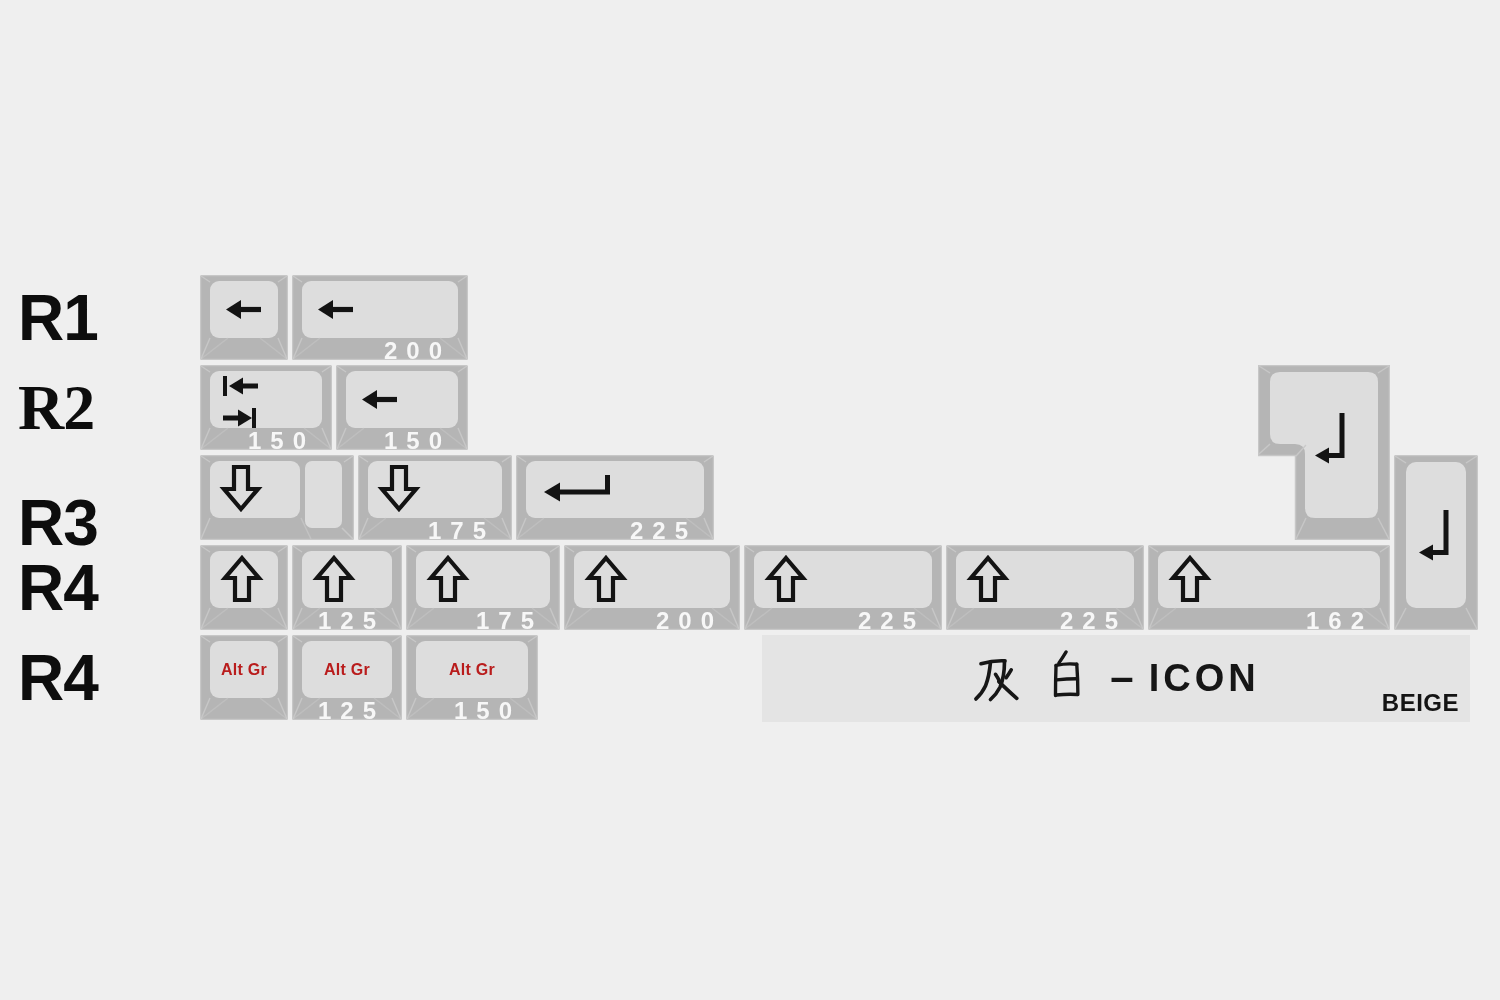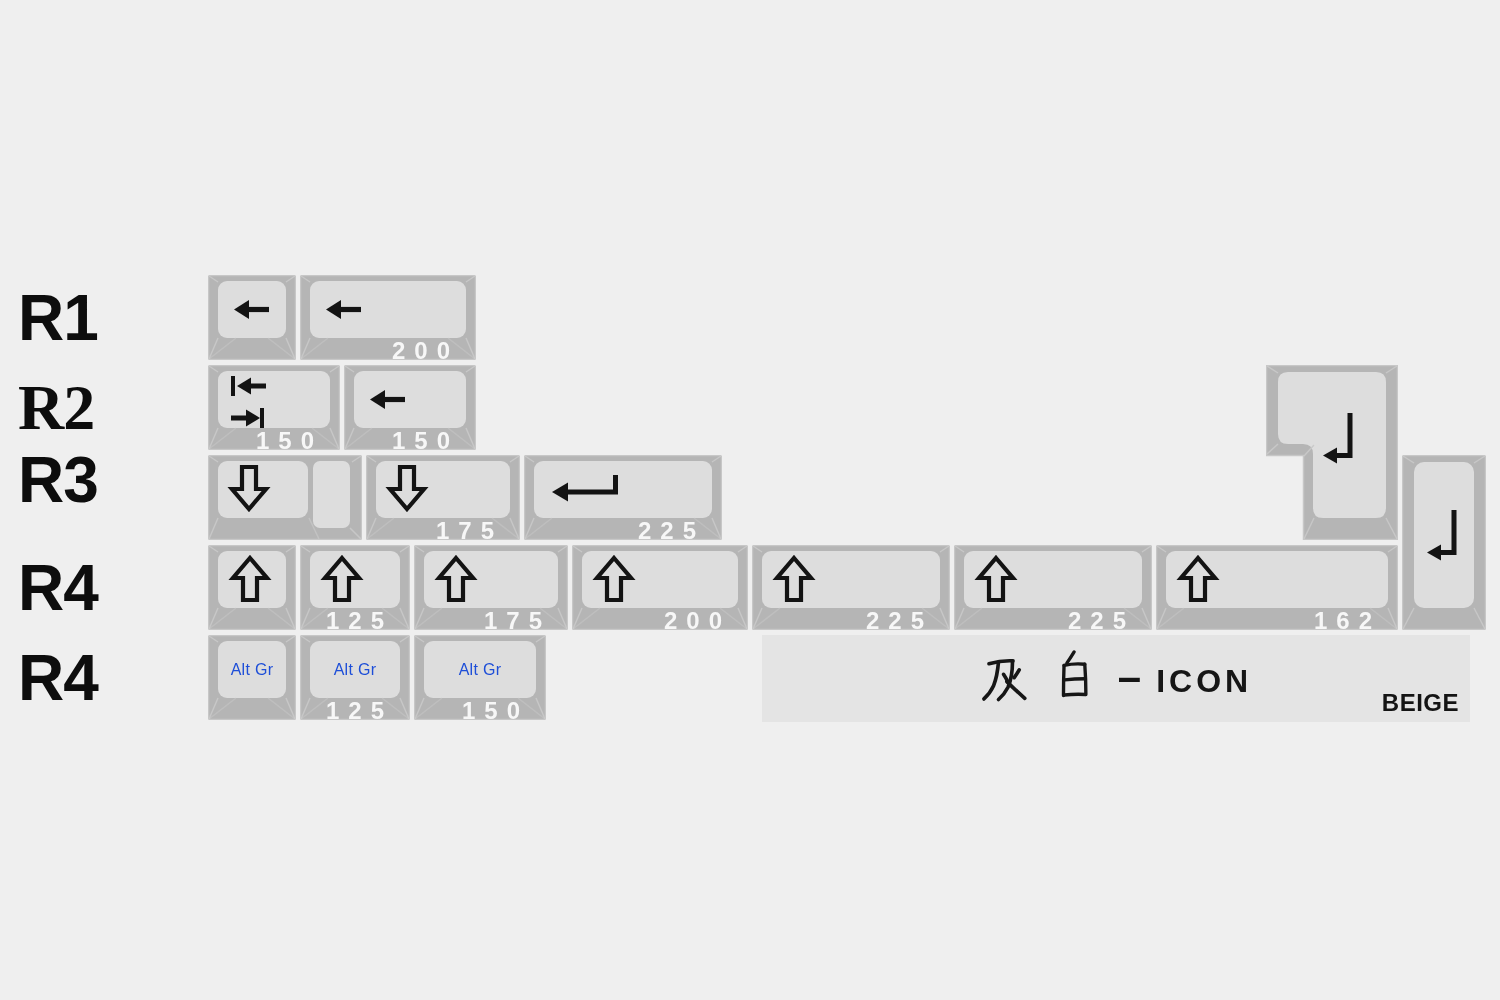--- a/index.html
+++ b/index.html
@@ -1,31 +1,31 @@
 <!DOCTYPE html>
 <html><head>
 <meta charset="utf-8">
 <style>
   html,body{margin:0;padding:0;background:#efefef;}
   .canvas{position:relative;width:1500px;height:892px;background:#efefef;overflow:hidden;
           font-family:"Liberation Sans",sans-serif;}
-  .key{position:absolute;margin-left:8px;}
+  .key{position:absolute;}
   .key svg{position:absolute;left:0;top:0;display:block;}
   .size-label{position:absolute;right:17px;bottom:-3px;line-height:1;
               font-size:24px;font-weight:bold;letter-spacing:9px;color:#f7f7f7;}
   .altgr-legend{position:absolute;display:flex;align-items:center;justify-content:center;
-              font-size:16px;font-weight:normal;color:#1d4ed8;letter-spacing:.3px;}
+              font-size:16px;font-weight:bold;color:#b91c1c;letter-spacing:.3px;}
   .row-label{position:absolute;left:18px;width:150px;height:85px;display:flex;align-items:center;
               font-size:64px;font-weight:bold;color:#0d0d0d;letter-spacing:-1px;}
   .banner{position:absolute;background:#e4e4e4;}
   .banner-inner{position:absolute;left:0;right:0;top:12px;bottom:18px;
               display:flex;align-items:flex-end;justify-content:center;gap:9px;}
   .banner-inner svg{display:block;}
   .banner-dash{font-size:42px;font-weight:bold;color:#161616;line-height:.62;padding:0 6px 14px 8px;}
-  .banner-latin{font-size:32px;font-weight:bold;color:#161616;letter-spacing:4px;line-height:1;
+  .banner-latin{font-size:38px;font-weight:bold;color:#161616;letter-spacing:4px;line-height:1;
               padding-bottom:7px;}
   .banner-corner{position:absolute;right:11px;bottom:5px;font-size:24px;font-weight:bold;
               color:#141414;letter-spacing:.5px;}
 </style>
 </head>
 <body>
 
 <div class="canvas">
   <div id="keys-layer">
       <div class="row-label" style="top: 275px;">R1</div>
@@ -94,21 +94,21 @@
           <line x1="131" y1="84" x2="122" y2="63" stroke="#c9c9c9" stroke-width="1.4" opacity="0.95"></line>
           <line x1="1" y1="84" x2="28" y2="63" stroke="#c9c9c9" stroke-width="1.4" opacity="0.5"></line>
           <line x1="131" y1="84" x2="104" y2="63" stroke="#c9c9c9" stroke-width="1.4" opacity="0.5"></line>
           <g fill="#131313">
             <polygon points="26,34.5 41,25 41,44"></polygon>
             <rect x="37" y="31.9" width="24" height="5.2"></rect>
           </g>
         </svg>
         <div class="size-label">150</div>
       </div>
-      <div class="row-label" style="top: 437px;">R3</div>
+      <div class="row-label" style="top: 480px;">R3</div>
       <div class="key" style="left: 200px; top: 455px; width: 154px; height: 85px;">
         <svg width="154" height="85" viewBox="0 0 154 85">
           <rect x="0.5" y="0.5" width="153" height="84" rx="2" fill="#b5b5b5" stroke="#c7c7c7" stroke-width="1.5"></rect>
           <rect x="10" y="6" width="90" height="57" rx="9" fill="#dddddd"></rect>
           <rect x="105" y="6" width="37" height="67" rx="7" fill="#dddddd"></rect>
           <line x1="1" y1="1" x2="10" y2="7" stroke="#c9c9c9" stroke-width="1.4" opacity="0.95"></line>
           <line x1="153" y1="1" x2="144" y2="7" stroke="#c9c9c9" stroke-width="1.4" opacity="0.95"></line>
           <line x1="1" y1="84" x2="10" y2="63" stroke="#c9c9c9" stroke-width="1.4" opacity="0.95"></line>
           <line x1="153" y1="84" x2="142" y2="73" stroke="#c9c9c9" stroke-width="1.4" opacity="0.95"></line>
           <line x1="101" y1="63" x2="111" y2="84" stroke="#c9c9c9" stroke-width="1.4" opacity="0.7"></line>

